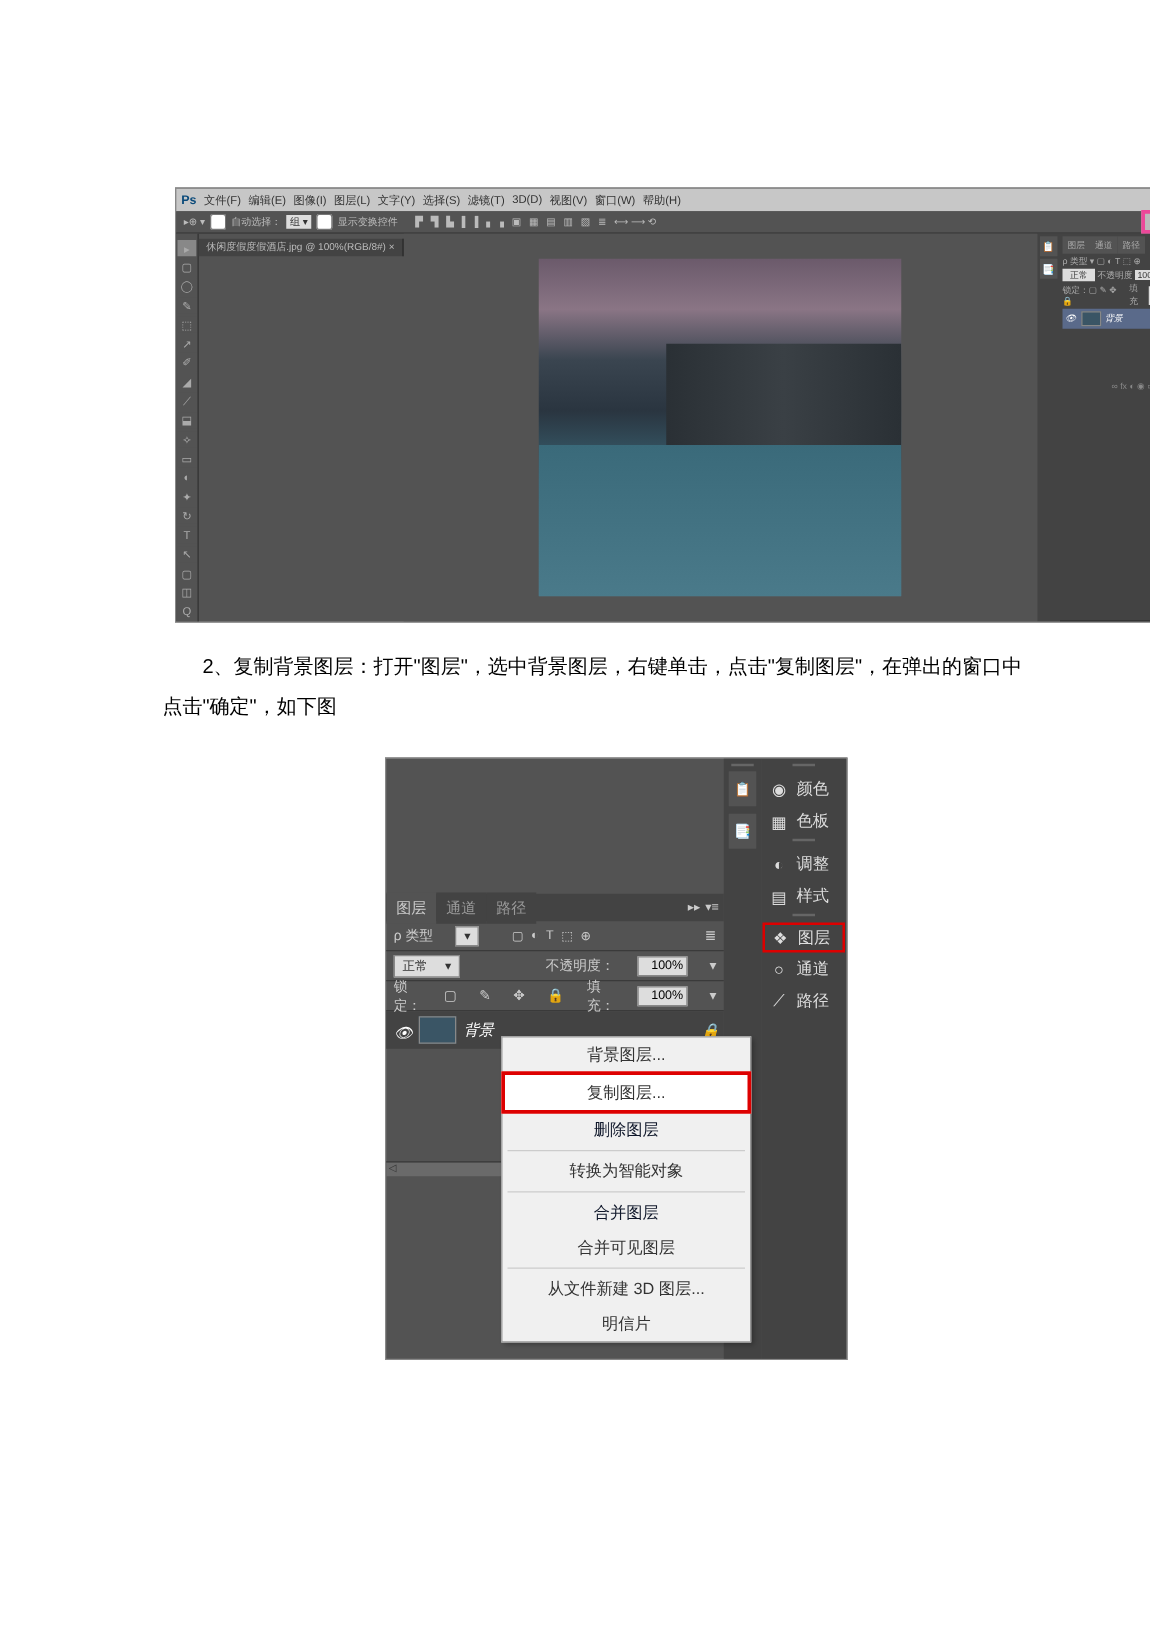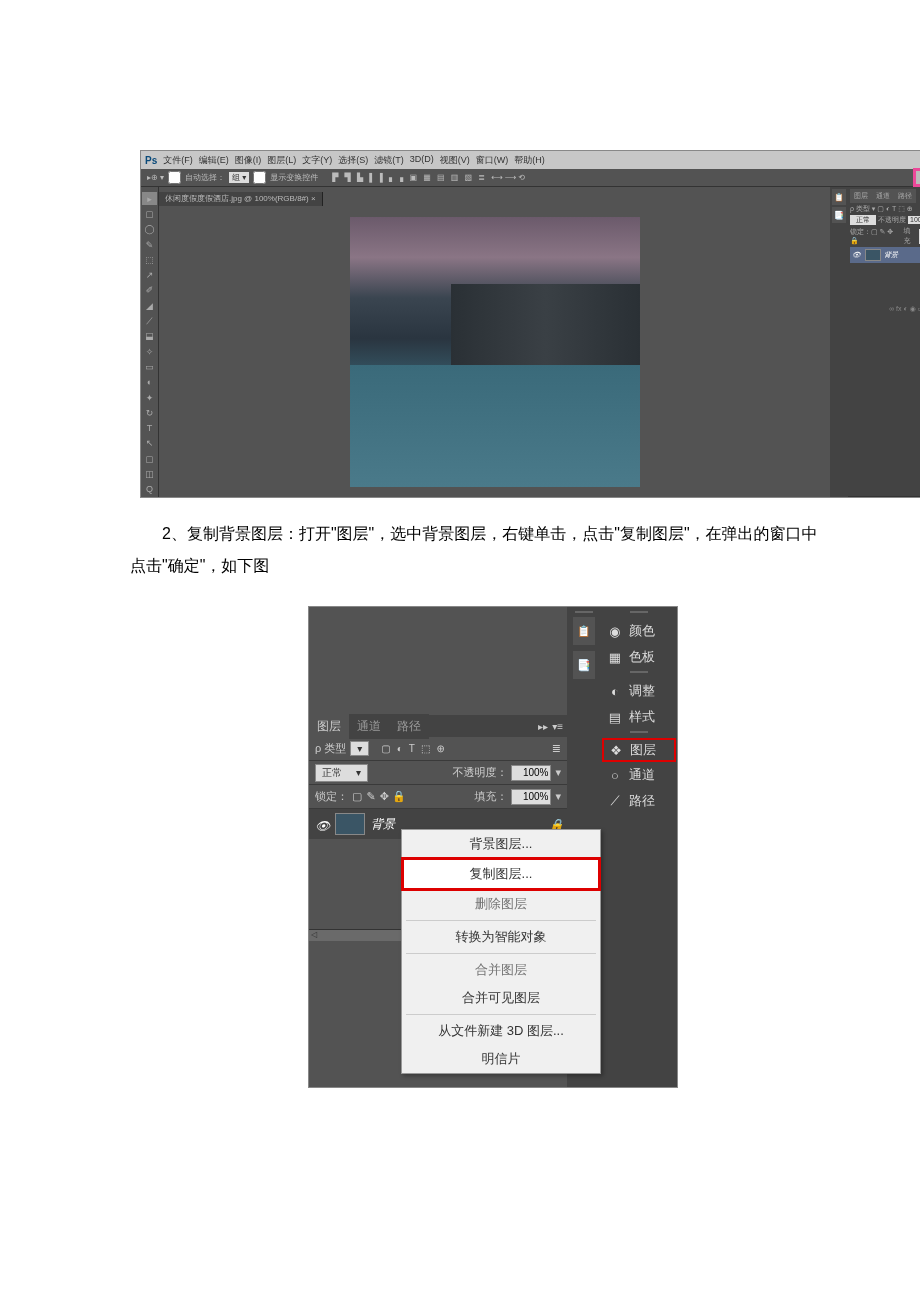--- a/index.html
+++ b/index.html
@@ -13,21 +13,21 @@
 .ps-menu { display: flex; gap: 6px; flex: 1; }
 .ps-menu span { font-size: 9px; text-align: right; }
 .ps-winbtns { display: flex; gap: 2px; }
 .ps-winbtns span { width: 14px; height: 12px; background: #ddd; border: 1px solid #999; display: flex; align-items: center; justify-content: center; font-size: 8px; }
 .ps-options { height: 18px; background: #535353; border-bottom: 1px solid #333; display: flex; align-items: center; padding: 0 6px; gap: 4px; color: #bbb; font-size: 8px; }
 .ps-options-right { margin-left: auto; background: #bbb; color: #333; padding: 1px 6px; border: 3px solid #ec4899; font-size: 8px; }
 .ps-body { display: flex; height: 310px; background: #535353; }
 .ps-toolbar { width: 18px; background: #535353; border-right: 1px solid #333; display: flex; flex-direction: column; padding-top: 4px; }
 .ps-tool { height: 16px; margin: 1px; background: #535353; color: #aaa; font-size: 9px; display: flex; align-items: center; justify-content: center; }
 .ps-tool.active { background: #888; }
-.ps-canvas-area { flex: 1; display: flex; flex-direction: column; }
+.ps-canvas-area { flex: 1; display: flex; flex-direction: row; }
 .ps-doctab { height: 14px; background: #434343; color: #bbb; font-size: 8px; padding: 1px 6px; display: inline-block; border-right: 1px solid #222; }
 .ps-canvas { flex: 1; background: #535353; display: flex; align-items: center; justify-content: center; padding: 10px 20px; }
 .ps-image { width: 290px; height: 270px; background: linear-gradient(180deg, #6b5a6b 0%, #8a7585 15%, #3a4550 30%, #2a3540 45%, #3a6575 65%, #4a7a8a 100%); position: relative; overflow: hidden; }
 .ps-image::before { content: ""; position: absolute; top: 25%; left: 35%; right: 0; height: 30%; background: linear-gradient(90deg, #2a3035 0%, #3a4045 50%, #2a3035 100%); }
 .ps-image::after { content: ""; position: absolute; bottom: 0; left: 0; right: 0; height: 45%; background: linear-gradient(180deg, #3a6a7a 0%, #4a7a8a 100%); }
 .ps-rightpanels { width: 145px; background: #434343; display: flex; }
 .ps-rightcol1 { width: 18px; display: flex; flex-direction: column; gap: 2px; padding: 2px; }
 .ps-rightcol1 span { height: 16px; background: #535353; font-size: 8px; color: #aaa; display: flex; align-items: center; justify-content: center; }
 .ps-rightcol2 { flex: 1; display: flex; flex-direction: column; }
 .ps-minipanel { border-bottom: 1px solid #333; padding: 2px; font-size: 7px; color: #aaa; }
@@ -49,35 +49,35 @@
 .instruction { margin: 20px 0 24px -10px; font-size: 16px; line-height: 2; color: #000; }
 
 
 .ss2 { width: 370px; margin: 0 auto 0 168px; background: #535353; position: relative; border: 1px solid #888; }
 .ss2-body { display: flex; height: 480px; }
 .ss2-main { flex: 1; position: relative; }
 .ss2-tabs { display: flex; align-items: center; height: 22px; background: #434343; margin-top: 108px; font-size: 12px; color: #ccc; }
 .ss2-tab { padding: 4px 8px; background: #535353; }
 .ss2-tab.inactive { background: #434343; color: #999; }
 .ss2-tab-icons { margin-left: auto; display: flex; gap: 4px; padding-right: 4px; font-size: 10px; }
-.ss2-row { display: flex; align-items: center; height: 24px; padding: 0 6px; font-size: 11px; color: #ccc; gap: 4px; border-bottom: 1px solid #3a3a3a; }
+.ss2-row { display: flex; align-items: center; height: 24px; padding: 0 6px; font-size: 11px; color: #ccc; gap: 18px; border-bottom: 1px solid #3a3a3a; }
 .ss2-row input { width: 40px; height: 16px; font-size: 10px; background: #ddd; border: 1px solid #888; text-align: right; padding-right: 2px; }
 .ss2-dropdown { background: #ddd; border: 1px solid #888; padding: 1px 6px; color: #333; font-size: 10px; display: inline-flex; align-items: center; gap: 14px; }
 .ss2-row-icons { display: flex; gap: 6px; font-size: 10px; }
 .ss2-layerrow { display: flex; align-items: center; height: 30px; background: #434343; padding: 0 6px; gap: 6px; font-size: 12px; color: #fff; font-style: italic; }
 .ss2-eye { width: 14px; height: 10px; }
 .ss2-thumb { width: 30px; height: 22px; background: #3a5565; border: 1px solid #888; }
 .ss2-lock { margin-left: auto; width: 12px; height: 12px; }
 .ss2-scroll { height: 12px; background: #6a6a6a; margin-top: 90px; border-top: 1px solid #333; position: relative; }
 .ss2-scroll::before { content:"◁"; position: absolute; left: 2px; font-size: 8px; color: #333; }
 
 
 .ctx { position: absolute; left: 92px; top: 222px; width: 200px; background: #f0f0f0; border: 1px solid #999; box-shadow: 2px 2px 4px rgba(0,0,0,0.3); font-size: 13px; }
 .ctx-item { padding: 5px 12px; color: #333; text-align: center; }
-.ctx-item.disabled { color: #737373; }
+.ctx-item.disabled { color: #0f172a; }
 .ctx-item.highlight { background: #fff; border: 3px solid #d00; margin: -1px; }
 .ctx-sep { height: 1px; background: #ccc; margin: 2px 4px; }
 
 
 .ss2-col1 { width: 34px; background: #434343; display: flex; flex-direction: column; align-items: center; padding-top: 4px; gap: 2px; }
 .ss2-col1-hr { width: 18px; height: 2px; background: #666; }
 .ss2-col1-icon { width: 22px; height: 28px; background: #535353; color: #ccc; font-size: 11px; display: flex; align-items: center; justify-content: center; margin: 2px 0; }
 .ss2-col2 { width: 76px; background: #434343; display: flex; flex-direction: column; padding: 4px 2px; gap: 2px; }
 .ss2-col2-hr { width: 18px; height: 2px; background: #666; margin: 0 auto 4px; }
 .ss2-col2-item { display: flex; align-items: center; gap: 6px; height: 24px; padding: 0 4px; font-size: 13px; color: #ddd; }

